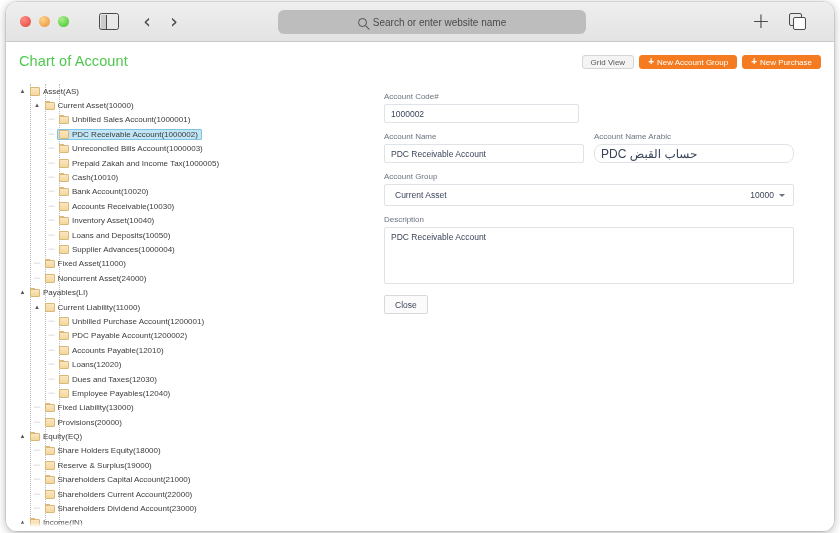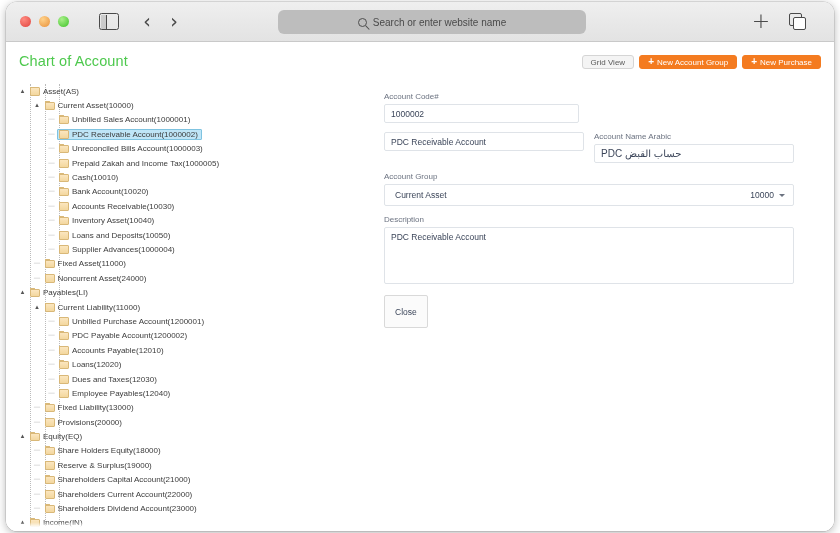--- a/index.html
+++ b/index.html
@@ -157,38 +157,38 @@
   }
   .fld-input {
     height: 19px; border: 1px solid #dfe3e8; border-radius: 2px;
     background: #ffffff; font-size: 8.5px; color: #3b4559;
     padding: 0 6px; display: flex; align-items: center; width: 100%;
     font-family: "Liberation Sans", sans-serif;
   }
   .row2 { display: flex; gap: 10px; }
   .col { flex: 1 1 0; min-width: 0; }
   .mt10 { margin-top: 9px; }
-  .rtl { justify-content: flex-end; direction: rtl; font-size: 10px; }
+  .rtl { justify-content: flex-end; direction: rtl; font-size: 12px; border-radius: 8px; }
   .select-box {
     height: 22px; border: 1px solid #dfe3e8; border-radius: 2px;
     display: flex; align-items: center; justify-content: space-between;
     padding: 0 8px 0 10px; font-size: 8.5px; color: #3b4559; background: #fff;
   }
   .select-right { display: inline-flex; align-items: center; gap: 5px; color: #3b4559; }
   .caret {
     width: 0; height: 0; border-left: 3px solid transparent;
     border-right: 3px solid transparent; border-top: 3.5px solid #6b7280;
   }
   .textarea {
     height: 57px; border: 1px solid #dfe3e8; border-radius: 2px;
     background: #fff; font-size: 8.5px; color: #3b4559;
     padding: 4px 6px; width: 100%;
   }
   .btn-close {
-    margin-top: 11px; height: 33px; min-width: 38px; padding: 0 10px;
+    margin-top: 11px; height: 19px; min-width: 38px; padding: 0 10px;
     background: #fbfbfb; border: 1px solid #d9d9d9; border-radius: 2px;
     font-size: 8.5px; color: #3b4559; display: inline-flex;
     align-items: center; justify-content: center;
     font-family: "Liberation Sans", sans-serif;
   }
 
   .bottom-fade {
     position: absolute; left: 0; bottom: 0; width: 828px; height: 9px;
     background: linear-gradient(180deg, rgba(255,255,255,0) 0%, #ffffff 55%);
   }
@@ -566,20 +566,21 @@
 
         <div class="form-pane">
 
           <div>
             <span class="fld-label">Account Code#</span>
             <div class="fld-input" style="width:195px">1000002</div>
           </div>
 
           <div class="row2 mt10">
             <div class="col">
+              <span class="fld-label">Account Name</span>
               <div class="fld-input">PDC Receivable Account</div>
             </div>
             <div class="col">
               <span class="fld-label">Account Name Arabic</span>
               <div class="fld-input rtl">حساب القبض PDC</div>
             </div>
           </div>
 
           <div class="mt10">
             <span class="fld-label">Account Group</span>

